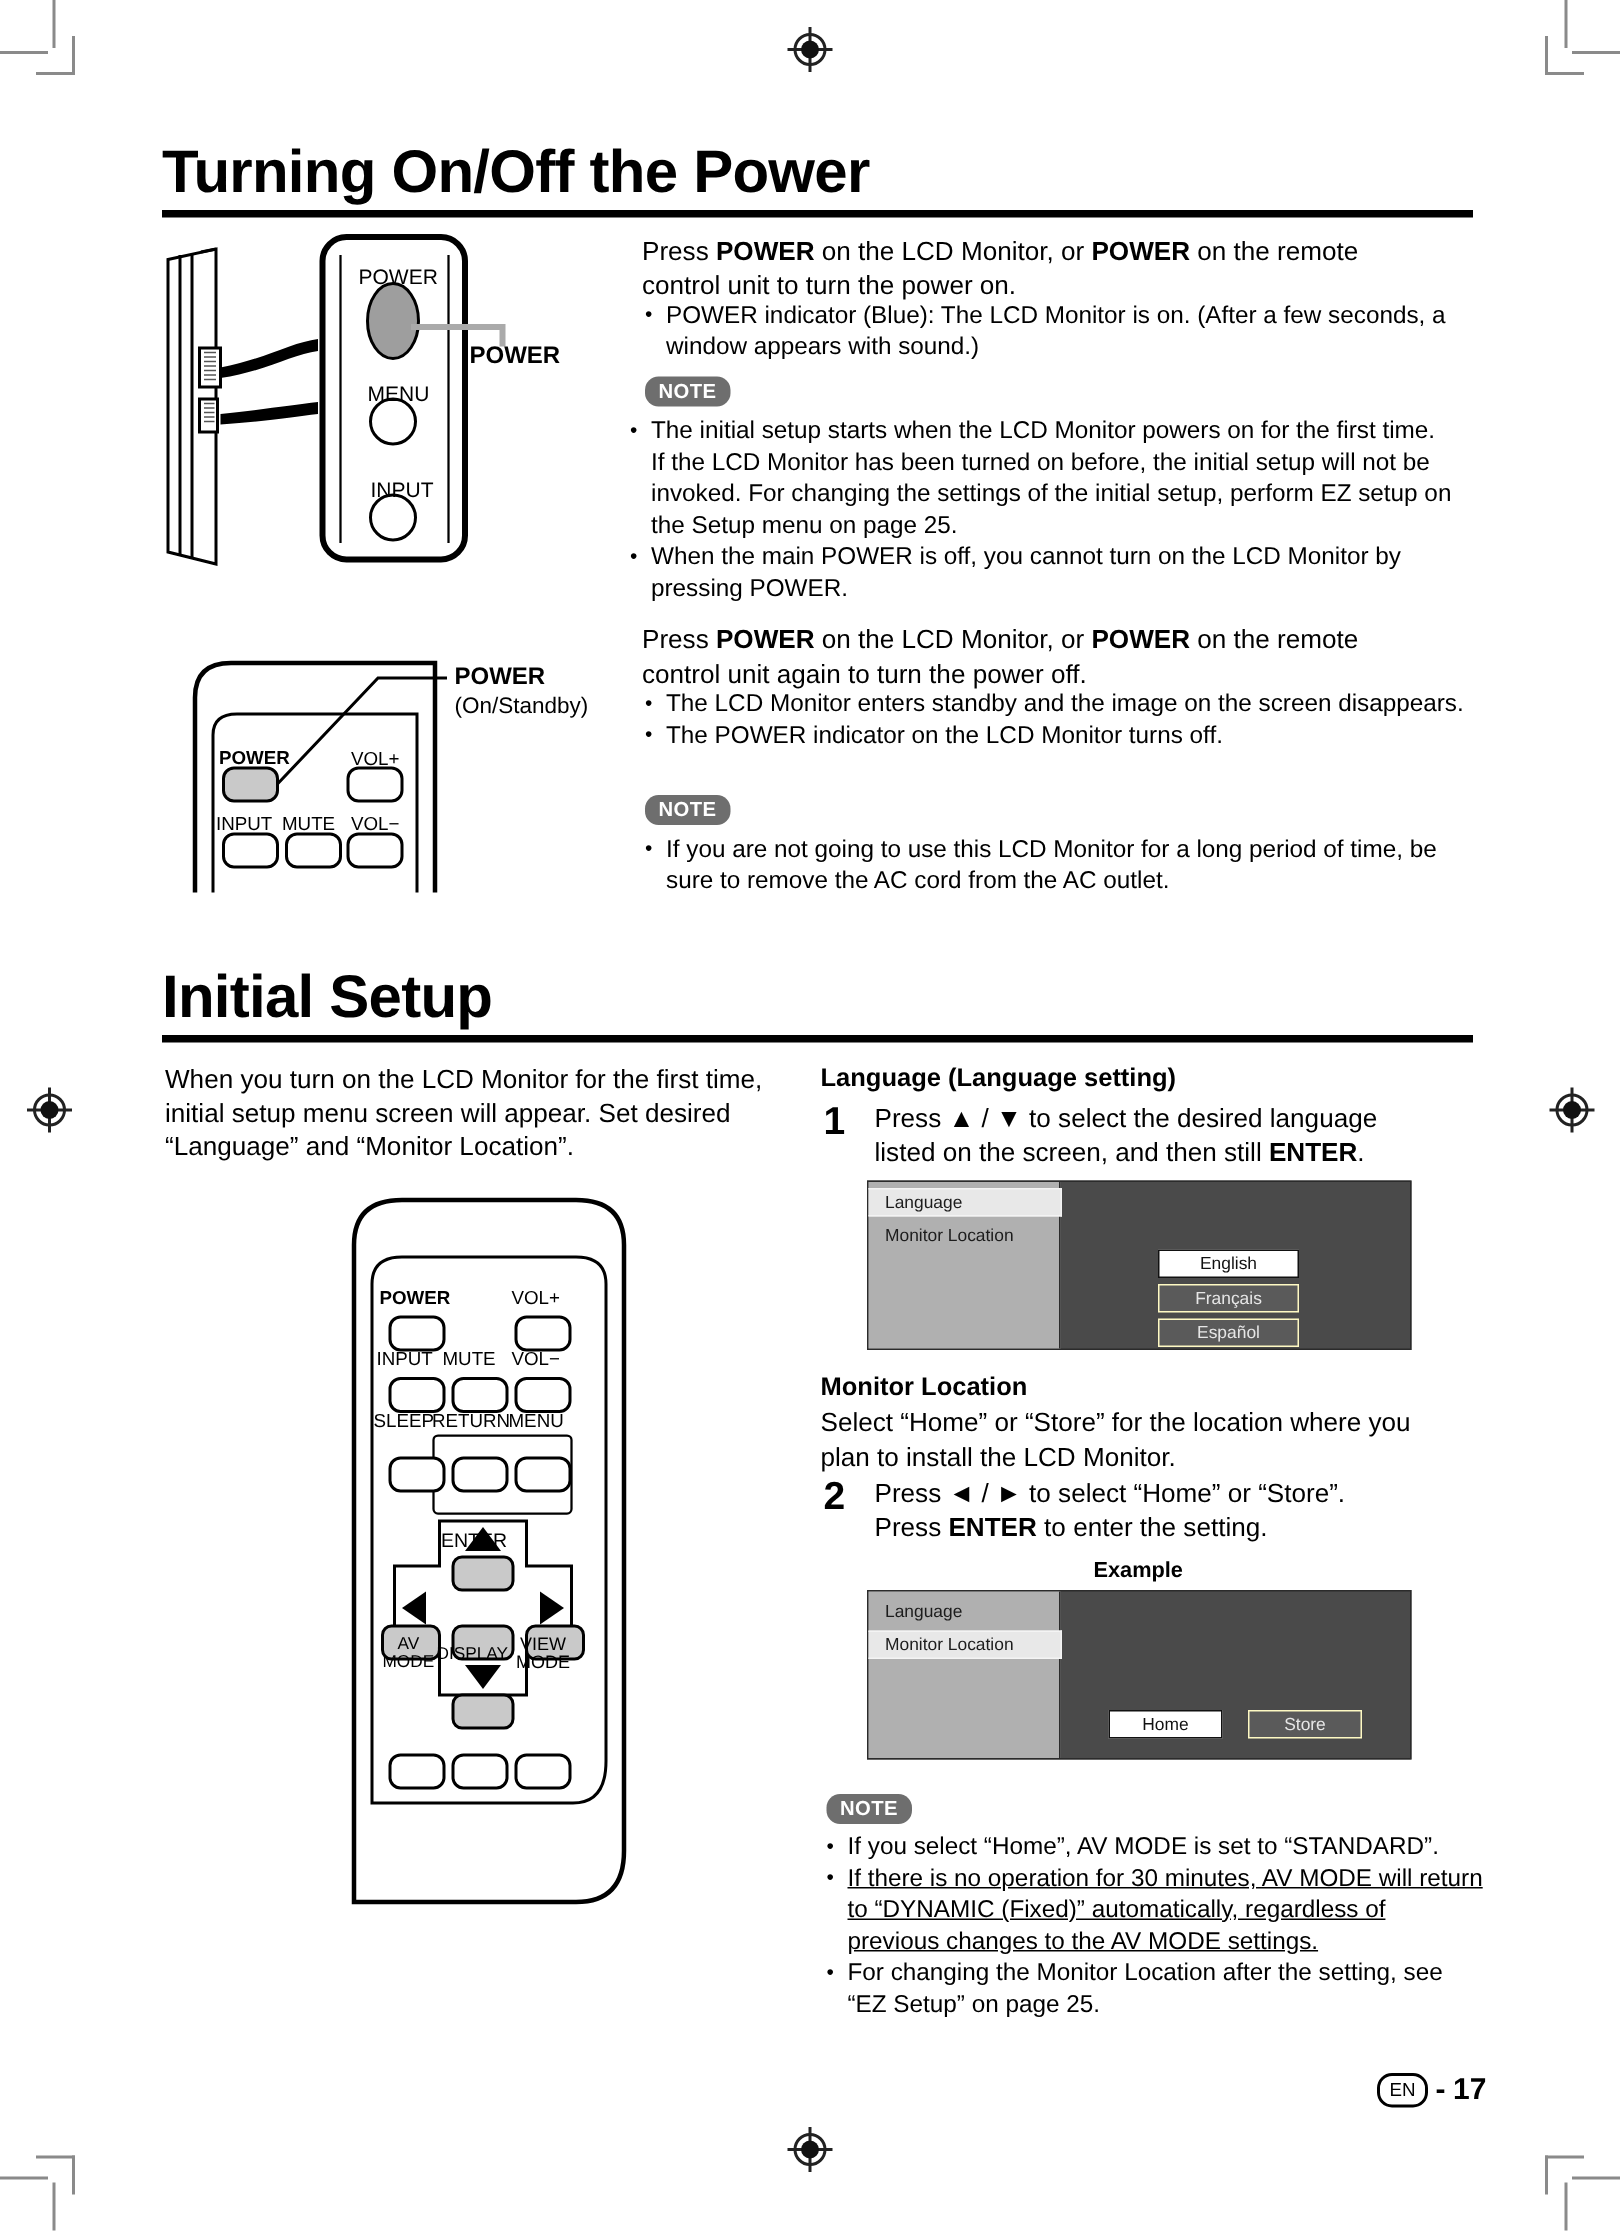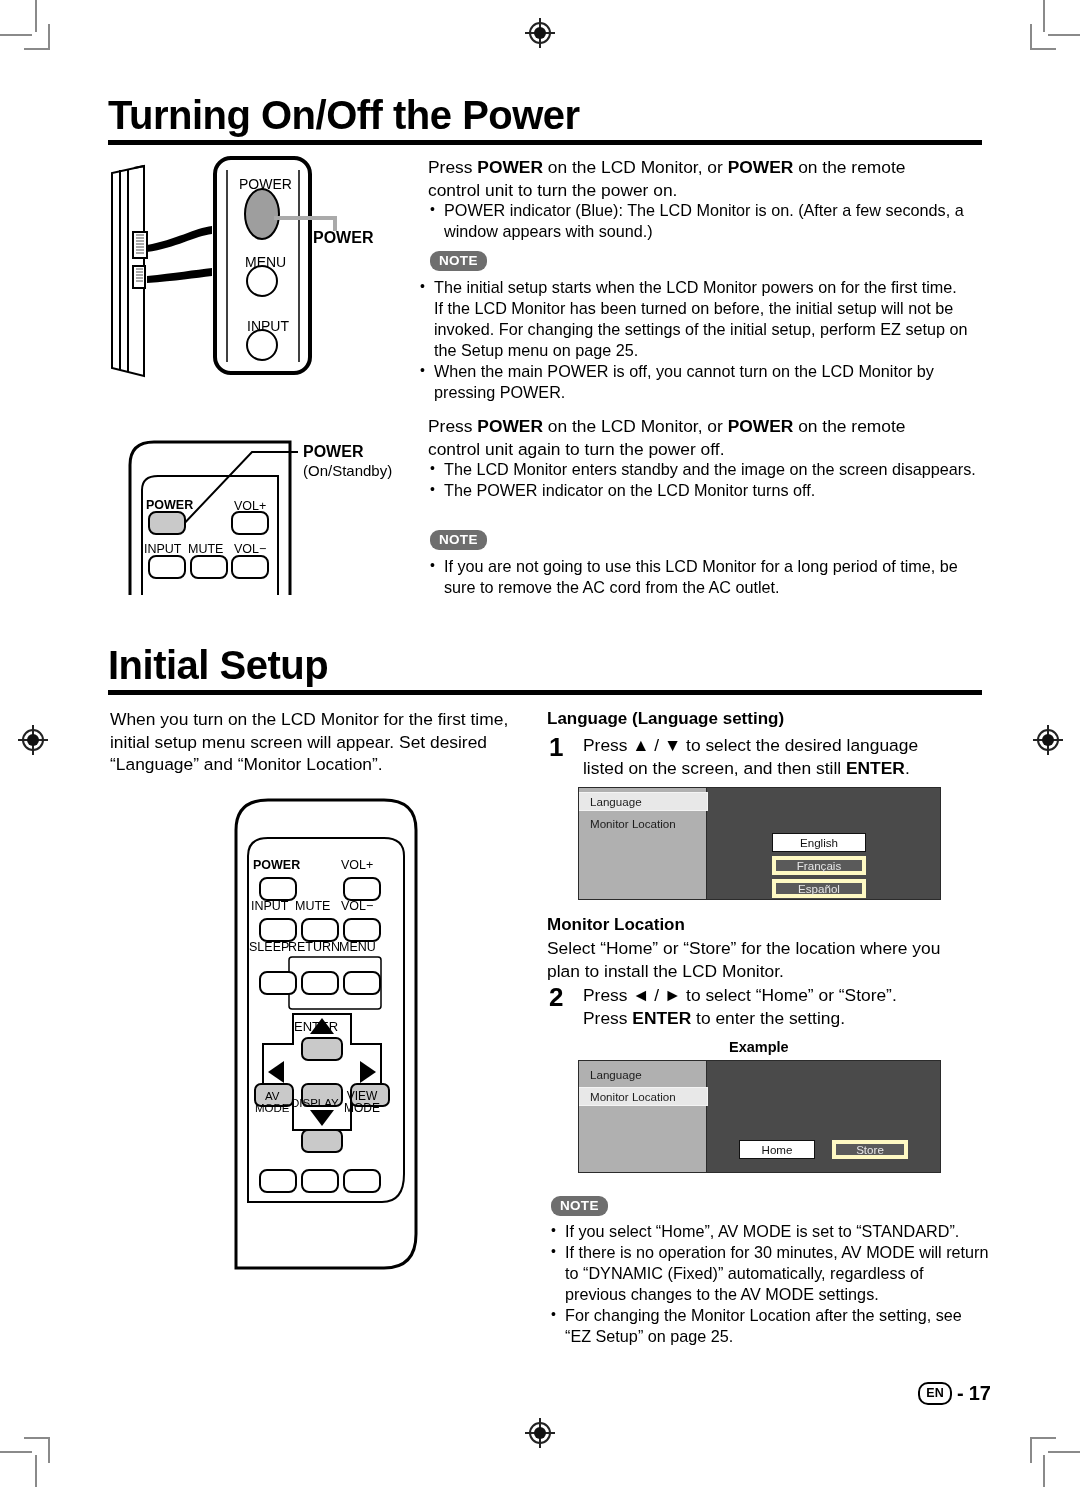--- a/index.html
+++ b/index.html
@@ -19,48 +19,48 @@
   
   .h1{position:absolute;font-weight:bold;letter-spacing:-0.5px;white-space:nowrap;}
   .rule{position:absolute;background:#000;}
 
   
   .txt{position:absolute;font-size:17.4px;line-height:22.6px;color:#000;}
   .txt b{font-weight:bold;}
   .bullets{position:absolute;font-size:16.2px;line-height:21px;}
   .bl{position:relative;padding-left:16px;margin-bottom:0;}
   .bl:before{content:"\2022";position:absolute;left:2px;top:-1px;font-size:14px;}
-  .sub{padding-left:16px;}
+  .sub{padding-left:16px;text-decoration:underline;}
 
   
   .note{position:absolute;background:#6e6e6e;color:#fff;font-weight:bold;
         font-size:13.5px;letter-spacing:0.3px;padding:2px 9px 3px 9px;
         border-radius:9px;line-height:15px;}
 
   
   .osd{position:absolute;border:1px solid #2b2b2b;background:#4a4a4a;box-sizing:border-box;}
   .osd .side{position:absolute;left:0;top:0;bottom:0;background:#b0b0b0;
              border-right:1px solid #2b2b2b;box-sizing:border-box;}
   .osd .srow{position:absolute;left:0;height:19px;font-size:11.6px;
              color:#1c1c1c;display:flex;align-items:center;padding-left:11px;box-sizing:border-box;}
   .osd .srow.sel{background:#e8e8e8;border:1px solid #f4f4f4;border-left:none;}
   .osd .btn{position:absolute;height:19px;font-size:11.6px;
             display:flex;align-items:center;justify-content:center;box-sizing:border-box;}
   .osd .btn.on{background:#ffffff;color:#111;border:1px solid #111;}
-  .osd .btn.off{background:#5a5a5a;color:#e6e6e6;border:4px solid #fef9c3;}
+  .osd .btn.off{background:#5a5a5a;color:#e6e6e6;border:1px solid #fef9c3;}
 
   .example{position:absolute;font-weight:bold;font-size:14.5px;}
   .steplbl{position:absolute;font-weight:bold;font-size:17px;}
   .stepnum{position:absolute;font-weight:bold;font-size:26px;line-height:26px;}
 
   
   .foot{position:absolute;font-weight:bold;font-size:20px;display:flex;align-items:center;gap:5px;}
   .enpill{display:inline-flex;align-items:center;justify-content:center;
           width:30px;height:19px;border:2px solid #000;border-radius:10px;
-          font-size:12.5px;font-weight:bold;line-height:1;}
+          font-size:12.5px;font-weight:normal;line-height:1;}
 
   svg{display:block;}
   .svgwrap{position:absolute;}
   .lbl{position:absolute;font-size:14px;}
   .lbl.b{font-weight:bold;}
 </style>
 </head>
 <body>
 
 <div class="page">

